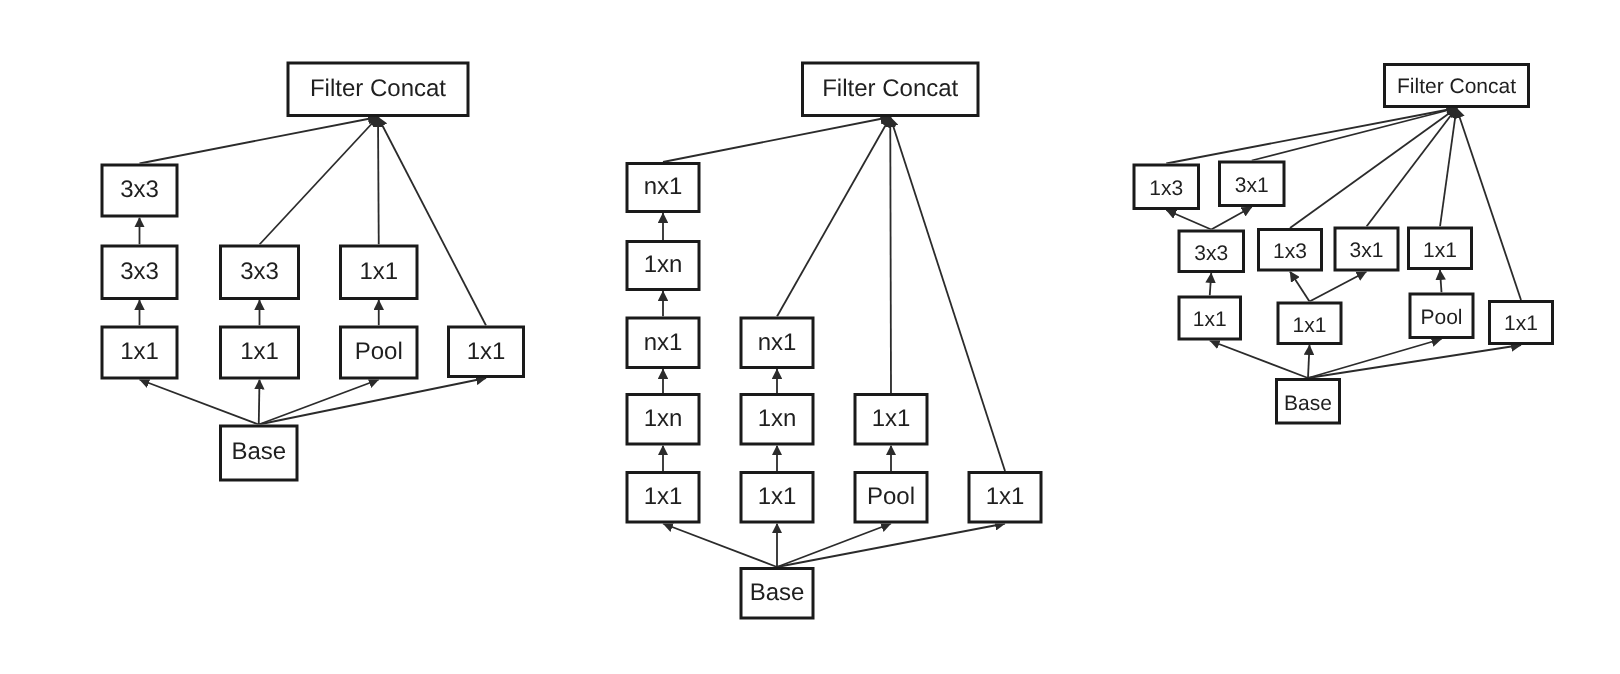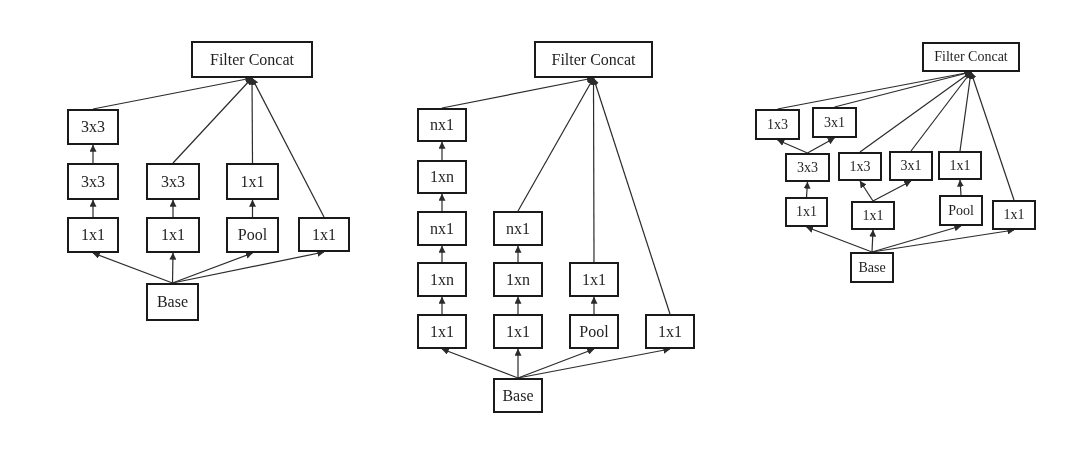--- a/index.html
+++ b/index.html
@@ -1,21 +1,21 @@
 <!DOCTYPE html>
 <html><head>
 <meta charset="utf-8">
 <style>
   html, body { margin: 0; padding: 0; background: #ffffff; }
   .canvas {
     position: relative;
     width: 1080px;
     height: 449px;
     background: var(--bg, #ffffff);
-    font-family: Liberation Serif, serif;
+    font-family: Liberation Sans, sans-serif;
     overflow: hidden;
   }
   svg.edges {
     position: absolute;
     left: 0; top: 0;
     z-index: 1;
   }
   .node {
     position: absolute;
     box-sizing: border-box;

